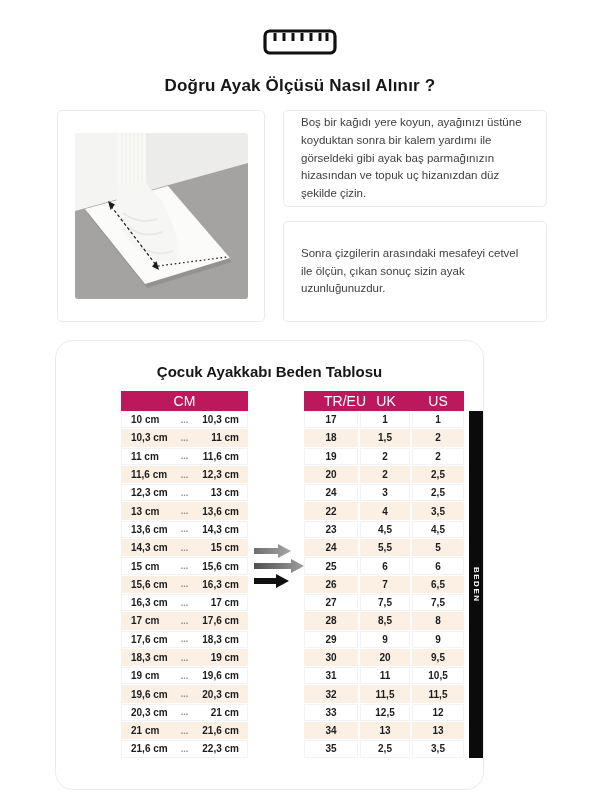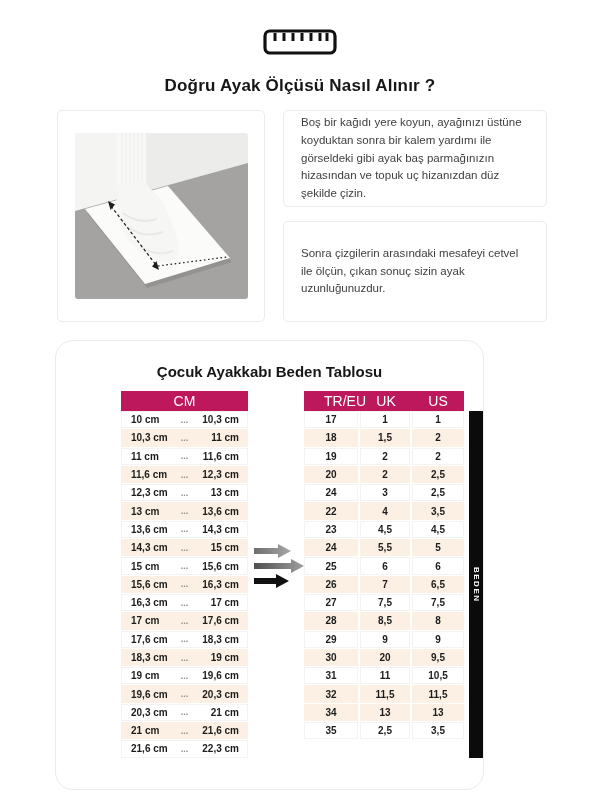--- a/index.html
+++ b/index.html
@@ -330,20 +330,25 @@
           <div class="trow sz-row">
             <span class="c1">31</span>
             <span class="c2">11</span>
             <span class="c3">10,5</span>
           </div>
           <div class="trow sz-row alt">
             <span class="c1">32</span>
             <span class="c2">11,5</span>
             <span class="c3">11,5</span>
           </div>
+          <div class="trow sz-row">
+            <span class="c1">33</span>
+            <span class="c2">12,5</span>
+            <span class="c3">12</span>
+          </div>
           <div class="trow sz-row alt">
             <span class="c1">34</span>
             <span class="c2">13</span>
             <span class="c3">13</span>
           </div>
           <div class="trow sz-row">
             <span class="c1">35</span>
             <span class="c2">2,5</span>
             <span class="c3">3,5</span>
           </div>

